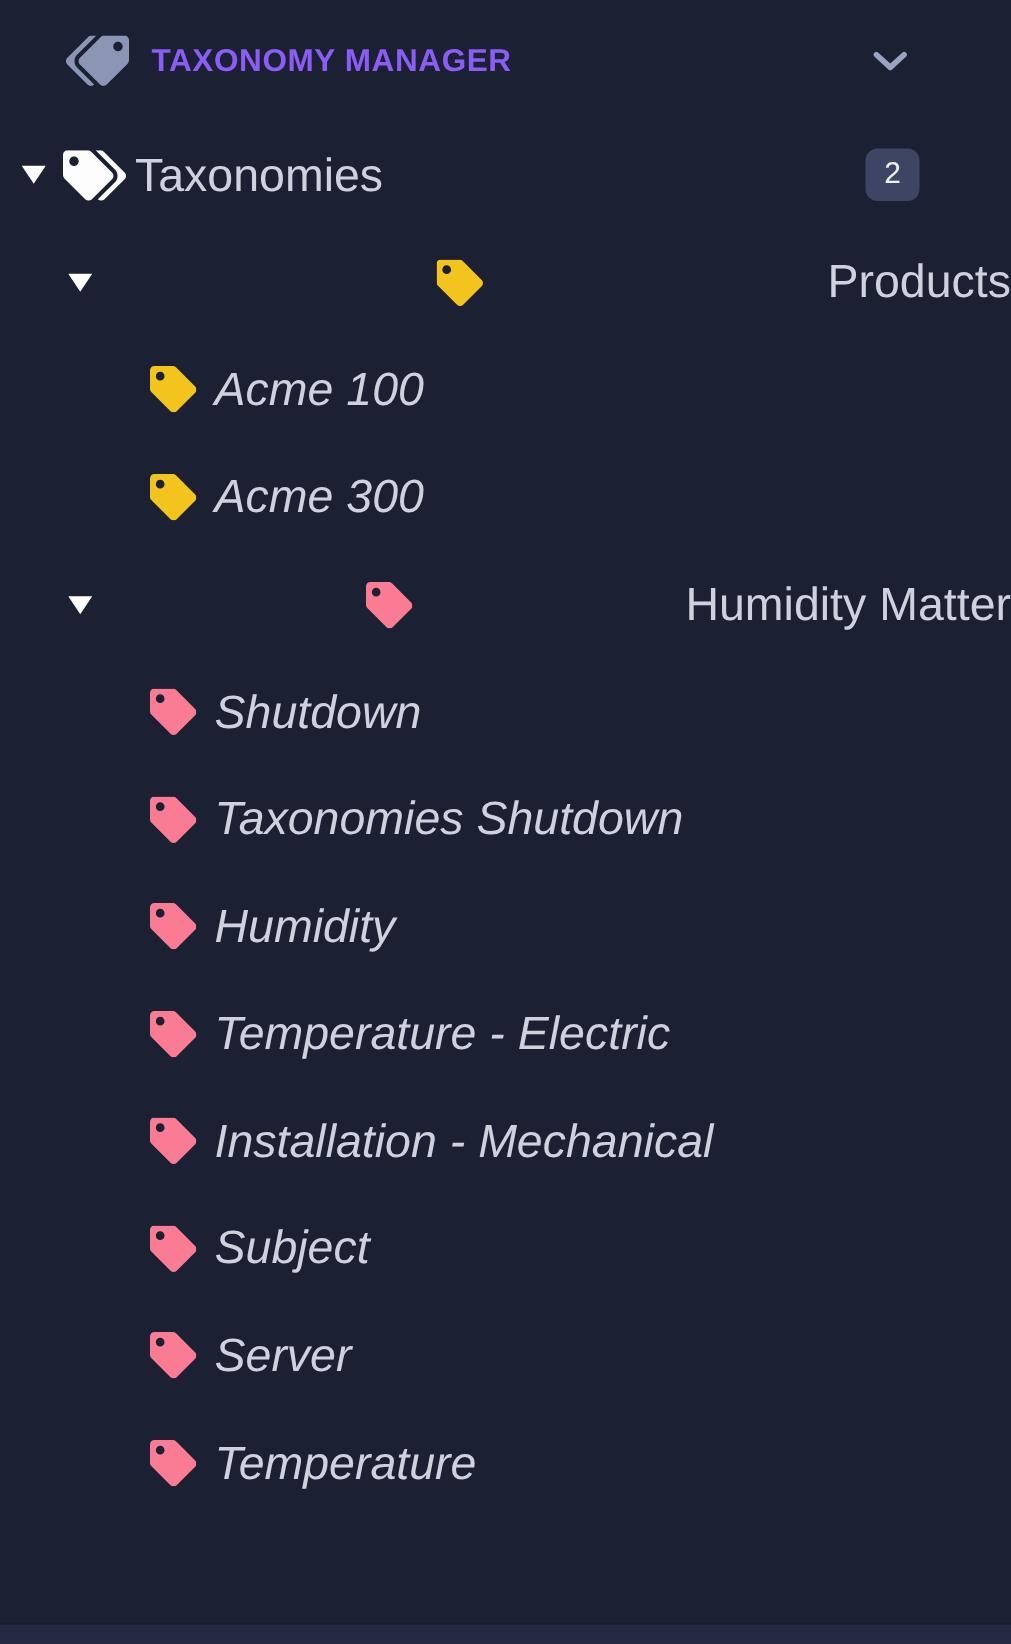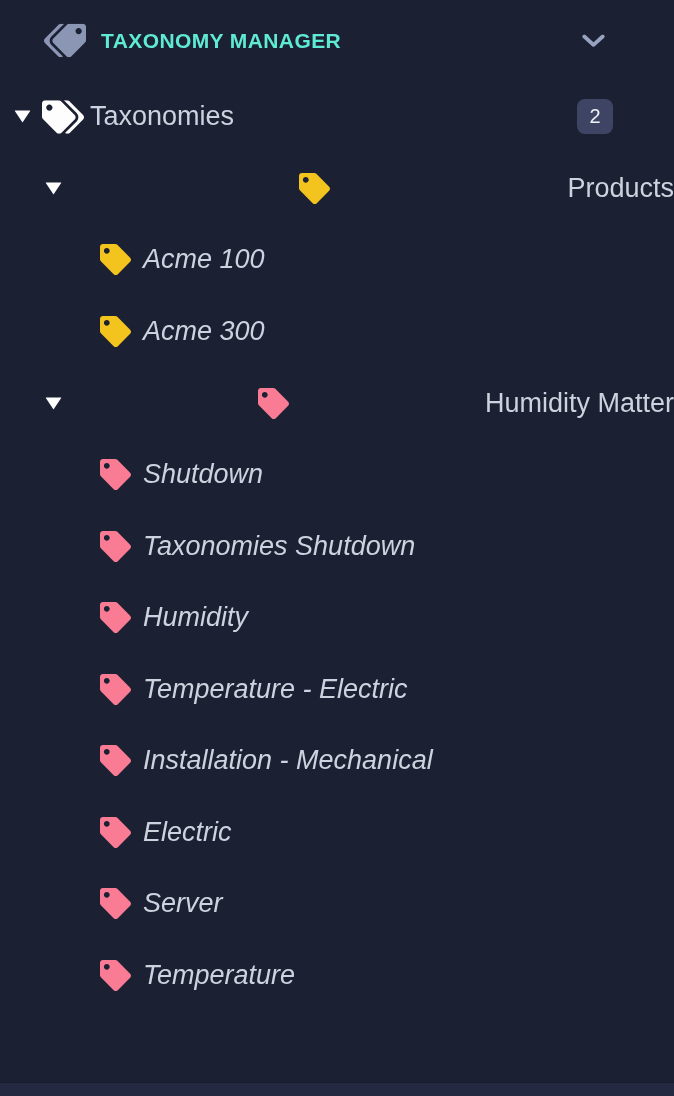--- a/index.html
+++ b/index.html
@@ -25,21 +25,21 @@
     color: #8b96b5;
     display: inline-flex;
     transform: scaleX(-1); 
   }
   .header-icon svg { width: 42px; height: 35px; }
   .header-title {
     margin-left: 15px;
     font-size: 21px;
     font-weight: 700;
     letter-spacing: 0.4px;
-    color: #5eead4;
+    color: #8b5cf6;
   }
   .header-chevron {
     margin-left: auto;
     margin-right: 69px;
     display: inline-flex;
     cursor: pointer;
   }
   .header-chevron svg { width: 23px; height: 14px; }
   
   .tree { }
@@ -63,21 +63,21 @@
   .caret svg { width: 17px; height: 13px; }
   .ticon {
     display: inline-flex;
     margin-right: 12px;
     flex: 0 0 auto;
   }
   .ticon svg.tag-svg  { width: 31px; height: 31px; }
   .ticon svg.tags-svg { width: 42px; height: 34px; }
   .ticon.tags { margin-right: 6px; }
   .tlabel {
-    font-size: 27px;
+    font-size: 31px;
     color: #cdd2de;
     white-space: nowrap;
   }
   .badge {
     margin-left: auto;
     margin-right: 61px;
     width: 36px;
     height: 35px;
     border-radius: 8px;
     background: #3e4564;
@@ -227,21 +227,21 @@
         </svg>
       </span>
       <span class="tlabel">Installation - Mechanical</span>
     </div>
     <div class="row lvl2">
       <span class="ticon" style="color: rgb(249, 123, 148);">
         <svg class="tag-svg" viewBox="0 0 512 512">
           <use href="#icon-tag"></use>
         </svg>
       </span>
-      <span class="tlabel">Electric</span>
+      <span class="tlabel">Subject</span>
     </div>
     <div class="row lvl2">
       <span class="ticon" style="color: rgb(249, 123, 148);">
         <svg class="tag-svg" viewBox="0 0 512 512">
           <use href="#icon-tag"></use>
         </svg>
       </span>
       <span class="tlabel">Server</span>
     </div>
     <div class="row lvl2">

